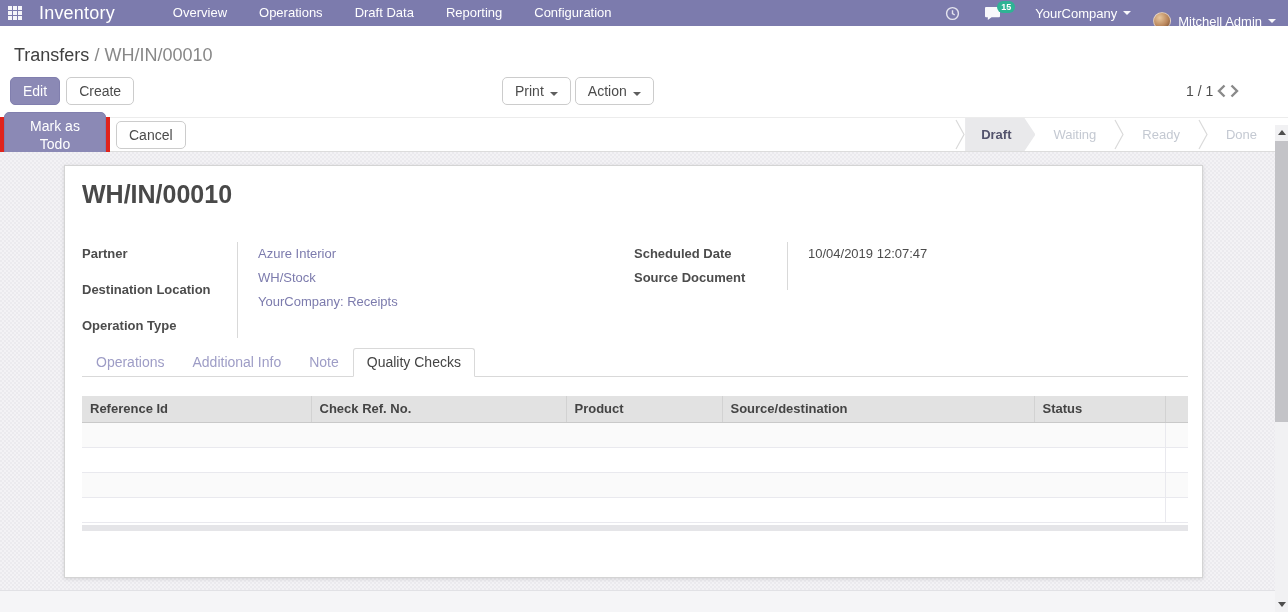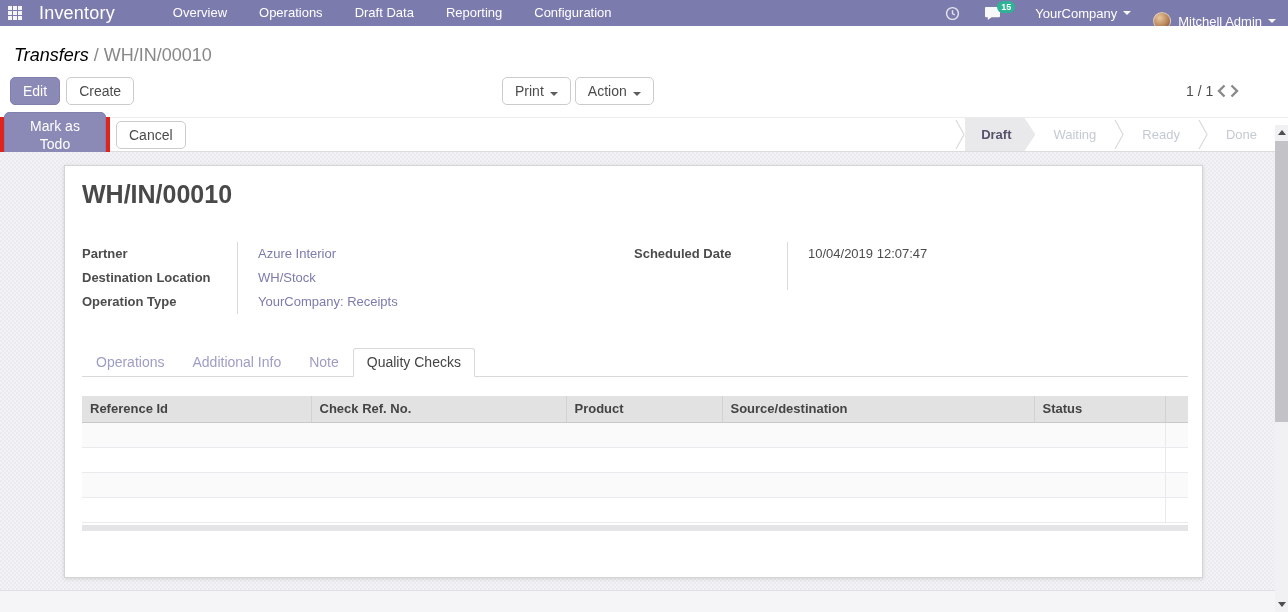--- a/index.html
+++ b/index.html
@@ -39,21 +39,21 @@
     width:18px; height:18px; border-radius:50%; display:inline-block;
     background: radial-gradient(circle at 35% 30%, #e8c79d, #b9855a 55%, #6e4628 95%);
     border:1px solid rgba(255,255,255,.6);
   }
   .sys-user { display:flex; align-items:center; cursor:pointer;margin-top:16px; }
   .sys-user .name { margin-left:7px; }
 
   
   .panel { position:absolute; top:26px; left:0; width:1288px; height:91px; background:#fff; }
   .breadcrumb { position:absolute; top:19px; left:14px; font-size:18px; color:#888; }
-  .breadcrumb .link { color:#000000; cursor:pointer;font-style:italic; }
+  .breadcrumb .link { color:#404040; cursor:pointer; }
   .btn { font-size:14px; line-height:18px; padding:4px 12px; border-radius:5px; border:1px solid transparent; cursor:pointer; background:#fff; font-family:inherit; color:#4c4c4c; }
   .btn-primary { background:#8b89b5; border-color:#817fae; color:#fff; }
   .btn-default { border-color:#ccc; }
   .btn-row { position:absolute; top:51px; left:10px; display:flex; gap:6px; }
   .center-btns { position:absolute; top:51px; left:502px; display:flex; gap:4px; }
   .center-btns .caret { border-top-color:#555; }
   .pager { position:absolute; top:51px; left:1186px; height:28px; display:flex; align-items:center; gap:4px; font-size:14px; }
   .pager .chev { cursor:pointer; display:flex; }
 
   
@@ -90,21 +90,21 @@
   .sheet {
     position:absolute; top:13px; left:64px; width:1139px; height:413px;
     background:#fff; border:1px solid #d4d4d4; box-shadow:0 1px 4px rgba(0,0,0,.12);
   }
   .sheet-title { position:absolute; top:14px; left:17px; font-size:25px; font-weight:bold; color:#494949; }
 
   .fgroup { position:absolute; display:flex; font-size:13px; }
   .fgroup.left { top:76px; left:17px; }
   .fgroup.right { top:76px; left:569px; }
   .fcol-labels { display:flex; flex-direction:column; }
-  .fgroup.left .fcol-labels { width:155px; }
+  .fgroup.left .fcol-labels { width:155px;gap:12px; }
   .fgroup.right .fcol-labels { width:153px; }
   .fcol-labels span { height:24px; line-height:24px; font-weight:bold; color:#4c4c4c; }
   .fcol-vals { border-left:1px solid #d9d9d9; padding-left:20px; display:flex; flex-direction:column; }
   .fcol-vals span { height:24px; line-height:24px; min-width:180px; }
   .flink { color:#7c7bad; cursor:pointer; }
 
   .tabs {
     position:absolute; top:182px; left:17px; width:1106px; height:29px;
     display:flex; border-bottom:1px solid #d9d9d9; font-size:14px;
   }
@@ -259,20 +259,21 @@
       <div class="fcol-vals">
         <span class="flink">Azure Interior</span>
         <span class="flink">WH/Stock</span>
         <span class="flink">YourCompany: Receipts</span>
       </div>
     </div>
 
     <div class="fgroup right">
       <div class="fcol-labels">
         <span>Scheduled Date</span>
+        <span>Source Document</span>
       </div>
       <div class="fcol-vals">
         <span>10/04/2019 12:07:47</span>
         <span></span>
       </div>
     </div>
 
     <div class="tabs">
       <span class="tab">Operations</span>
       <span class="tab">Additional Info</span>

